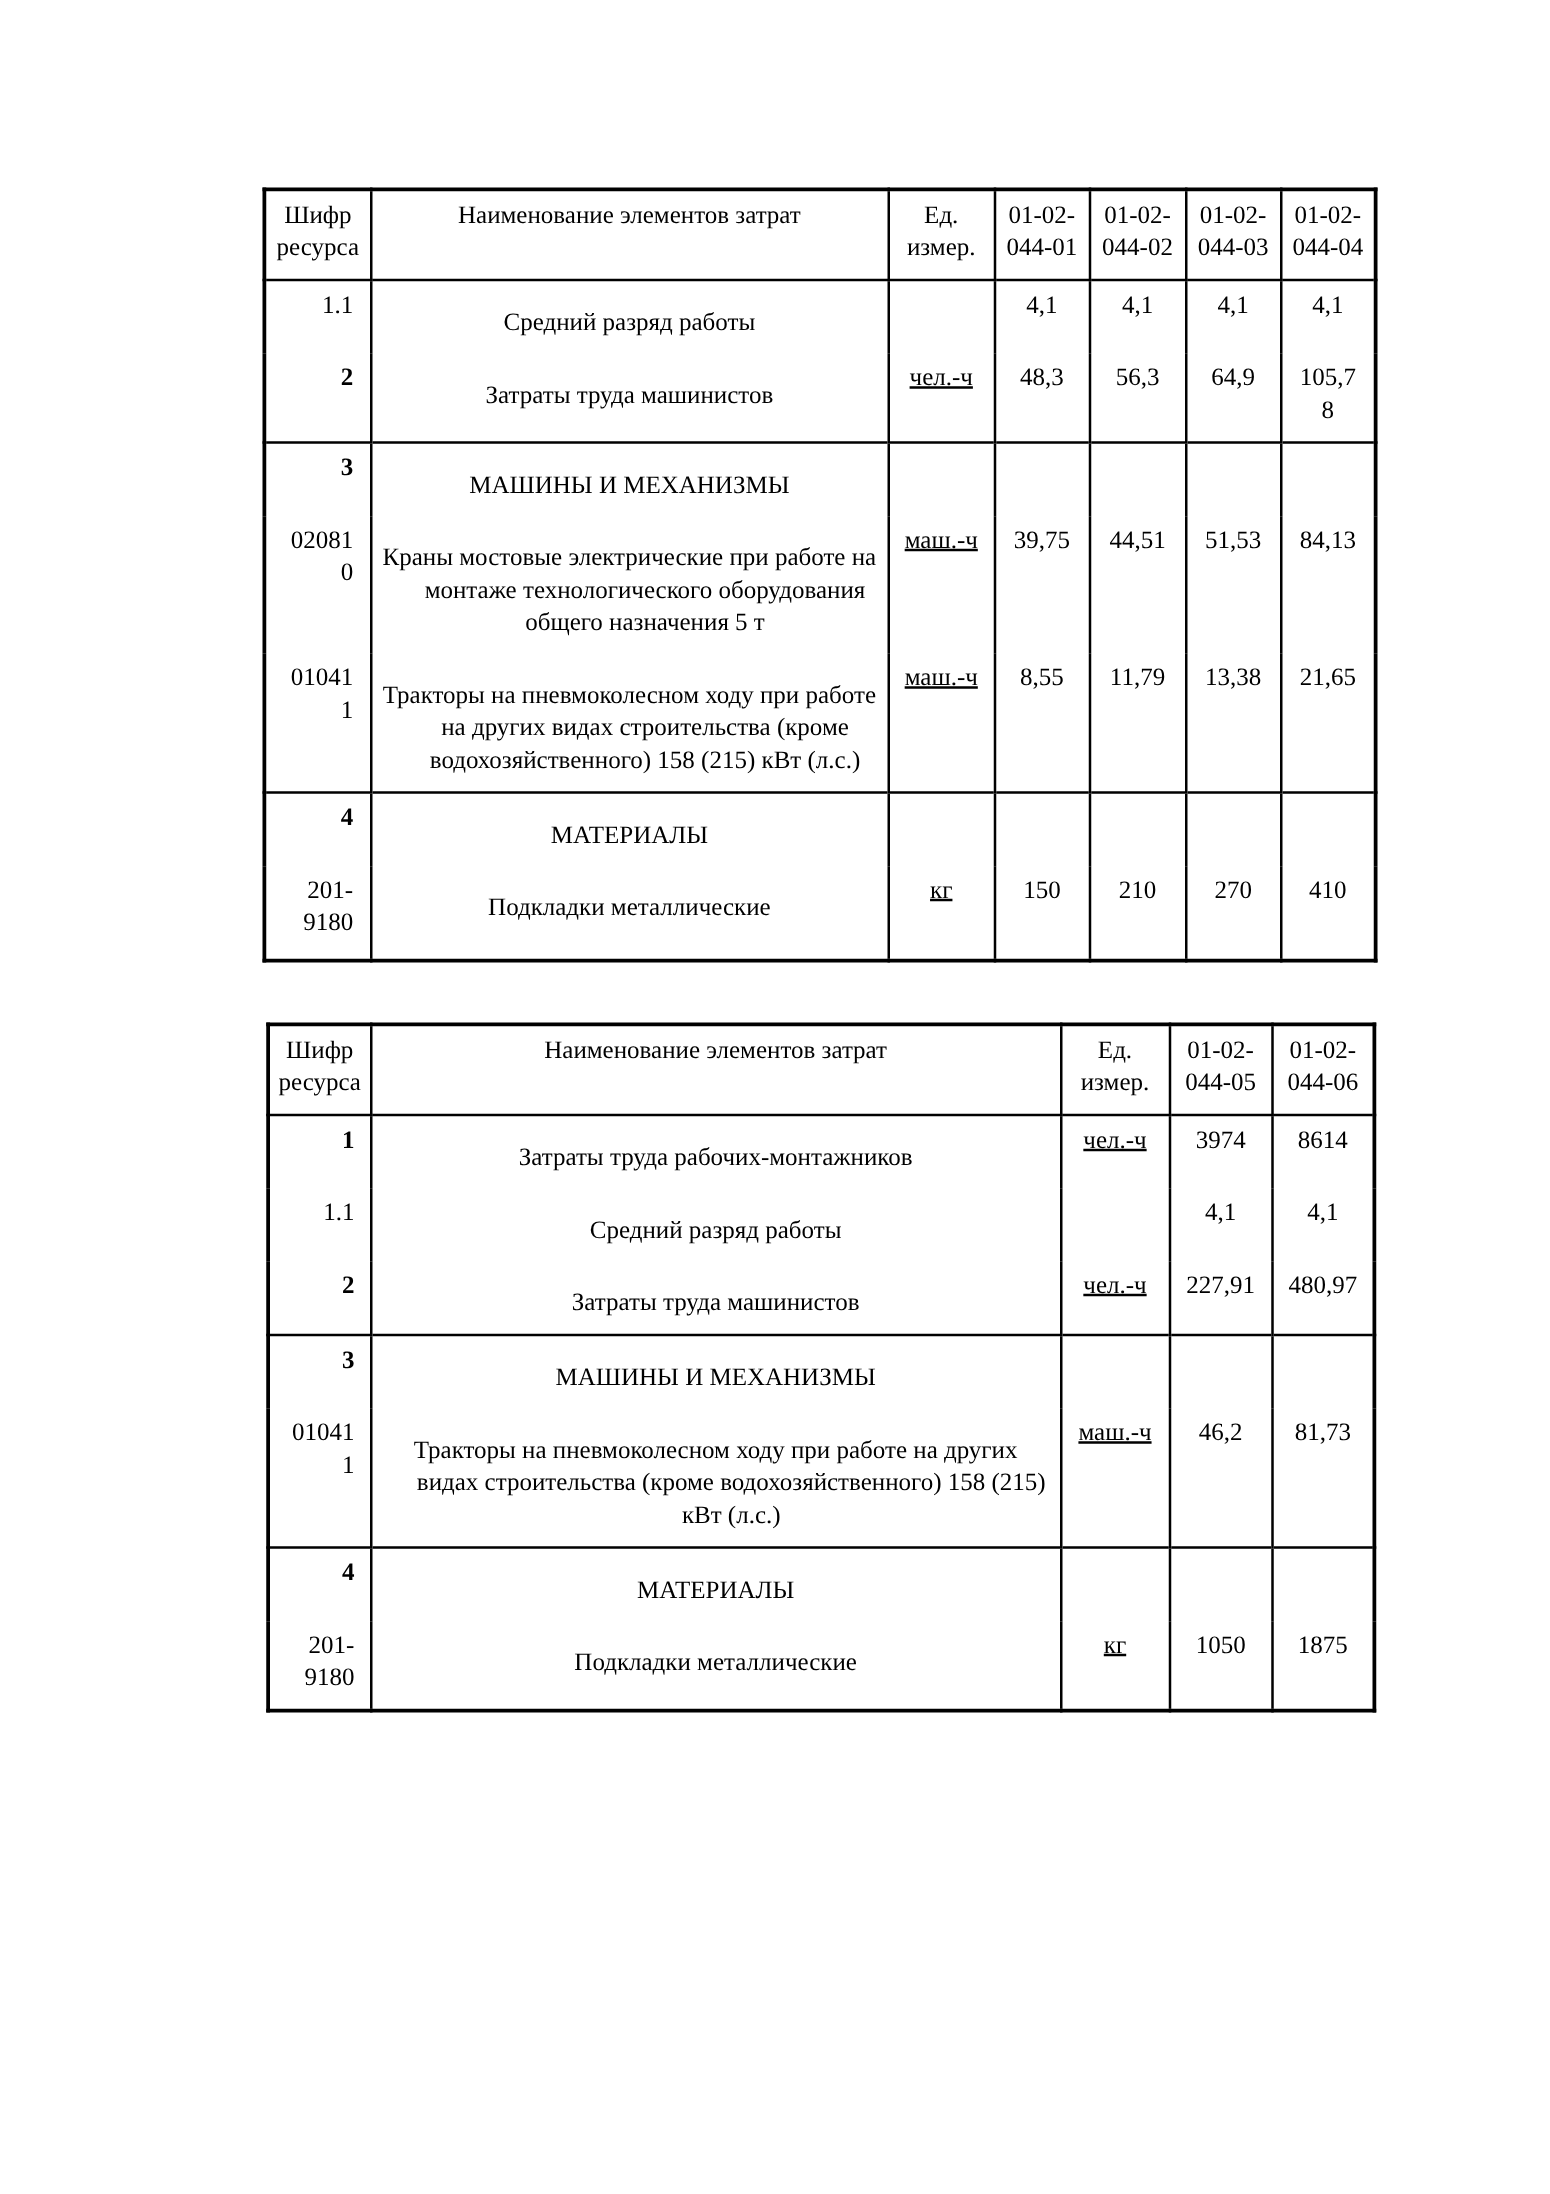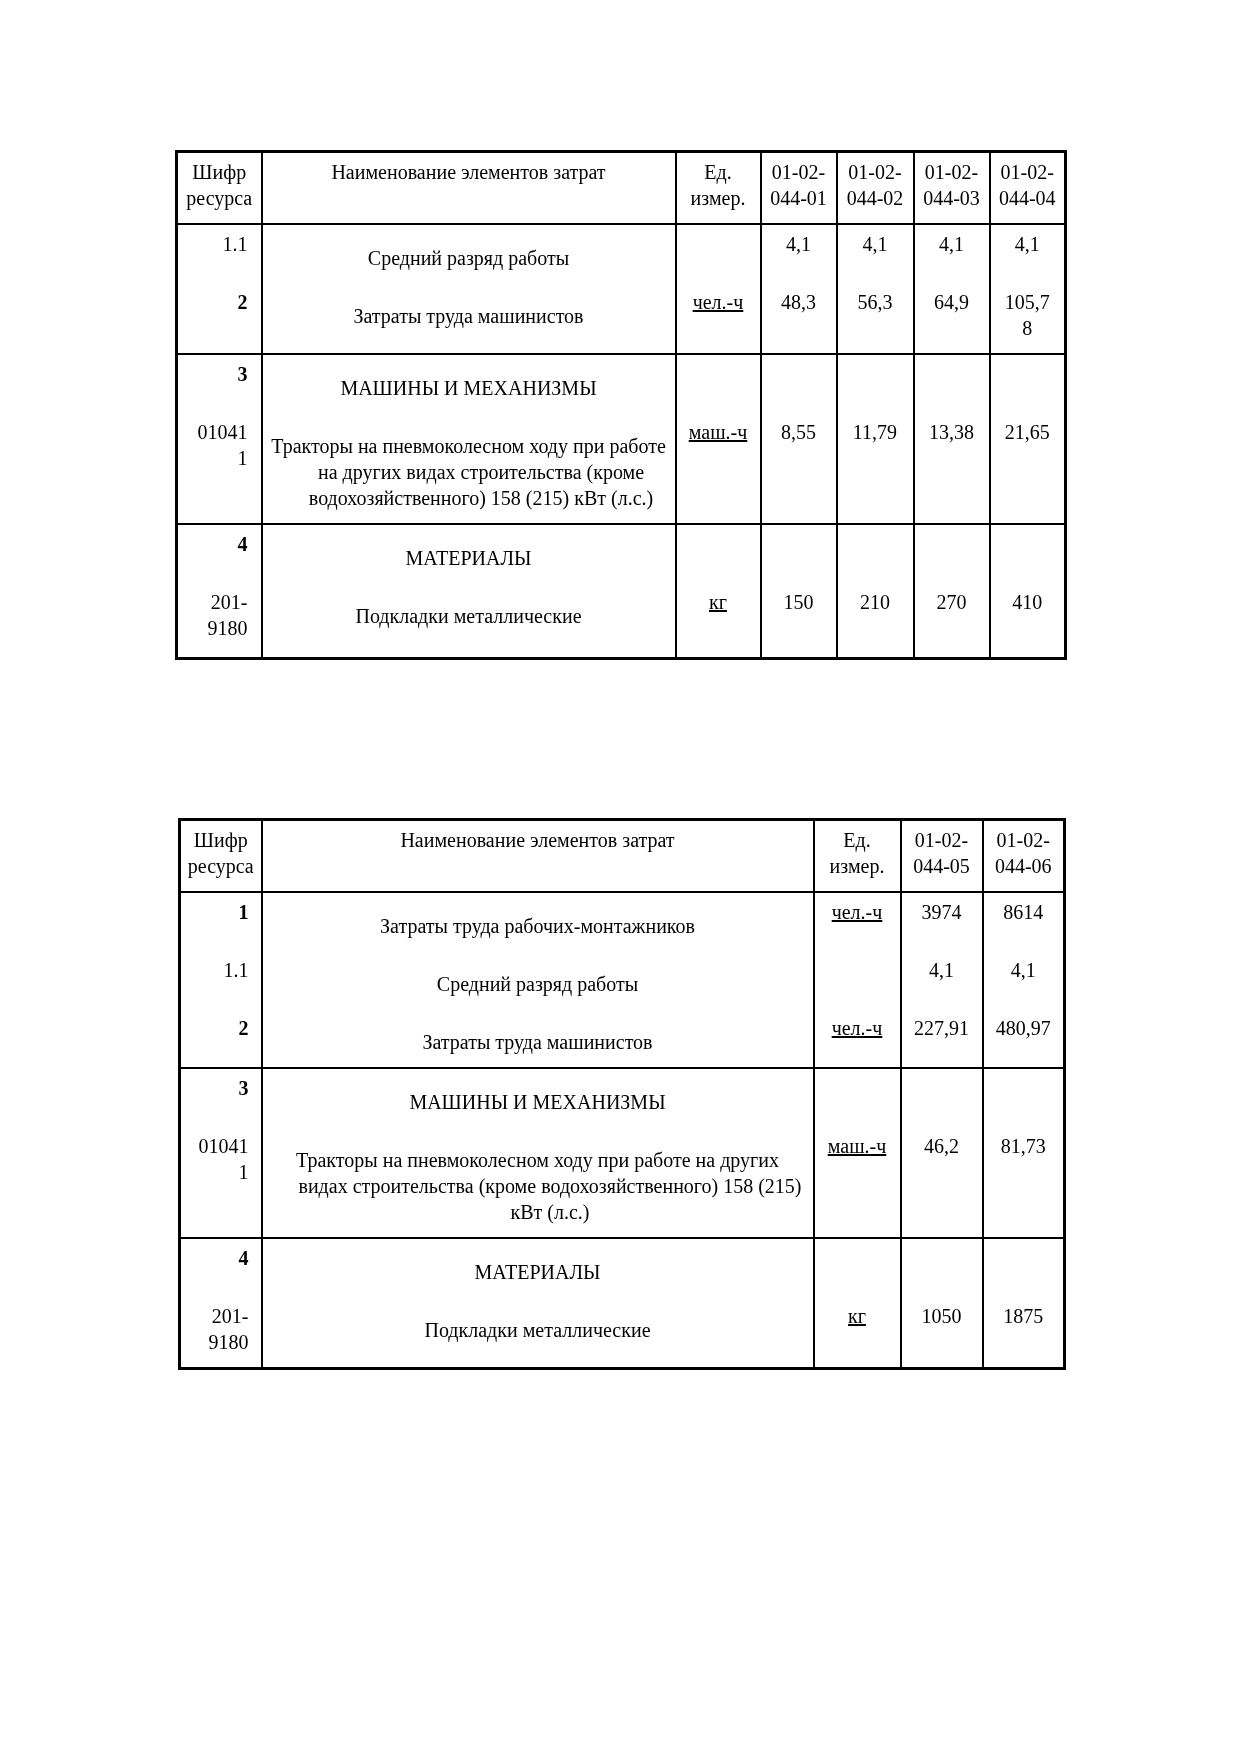--- a/index.html
+++ b/index.html
@@ -7,20 +7,21 @@
   .page {
     position: relative;
     width: 1180px;
     height: 1755px;
     background: #ffffff;
     font-family: "Liberation Serif", "DejaVu Serif", serif;
     font-size: 20px;
     line-height: 26px;
     color: #000000;
     overflow: hidden;
+    margin-left: 35px;
   }
   table.doc-table {
     position: absolute;
     border-collapse: collapse;
     table-layout: fixed;
     border: 3px solid #000;
     background: #fff;
   }
   #t1 { left: 175px; top: 150px; width: 889px; }
   #t2 { left: 178px; top: 818px; width: 885px; }
@@ -110,20 +111,31 @@
         <td class="c-name">
             <div class="hang">МАШИНЫ И МЕХАНИЗМЫ</div>
           </td>
         <td class="c-unit"></td>
         <td class="c-val"></td>
         <td class="c-val"></td>
         <td class="c-val"></td>
         <td class="c-val"></td>
       </tr>
       <tr>
+        <td class="c-code">020810</td>
+        <td class="c-name">
+            <div class="hang">Краны мостовые электрические при работе на монтаже технологического оборудования общего назначения 5 т</div>
+          </td>
+        <td class="c-unit">маш.-ч</td>
+        <td class="c-val">39,75</td>
+        <td class="c-val">44,51</td>
+        <td class="c-val">51,53</td>
+        <td class="c-val">84,13</td>
+      </tr>
+      <tr>
         <td class="c-code">010411</td>
         <td class="c-name">
             <div class="hang">Тракторы на пневмоколесном ходу при работе на других видах строительства (кроме водохозяйственного) 158 (215) кВт (л.с.)</div>
           </td>
         <td class="c-unit">маш.-ч</td>
         <td class="c-val">8,55</td>
         <td class="c-val">11,79</td>
         <td class="c-val">13,38</td>
         <td class="c-val">21,65</td>
       </tr>

